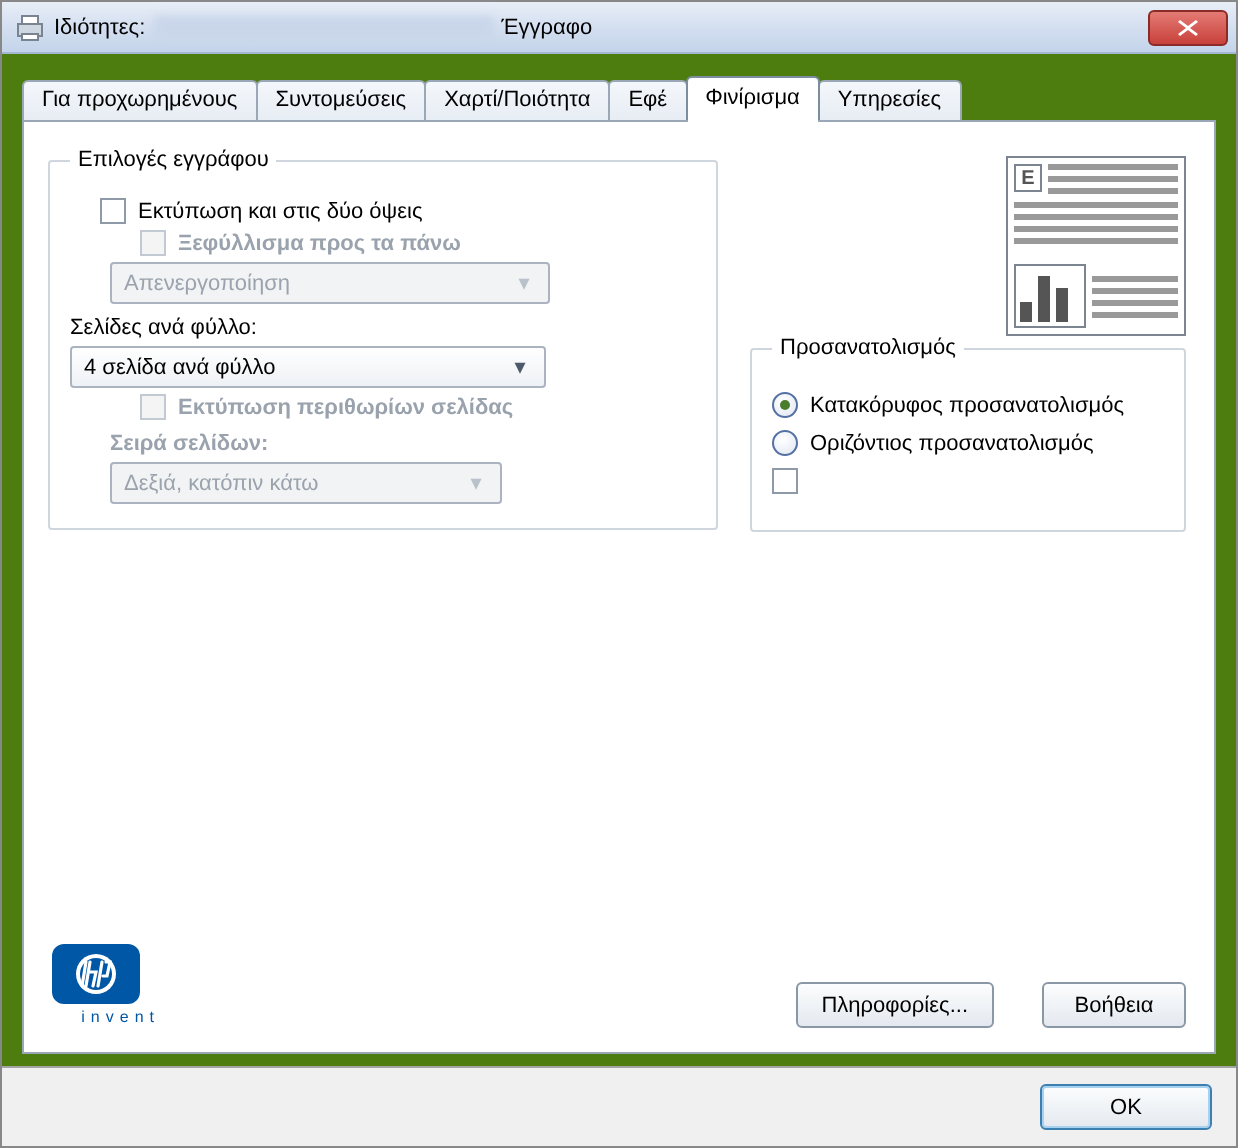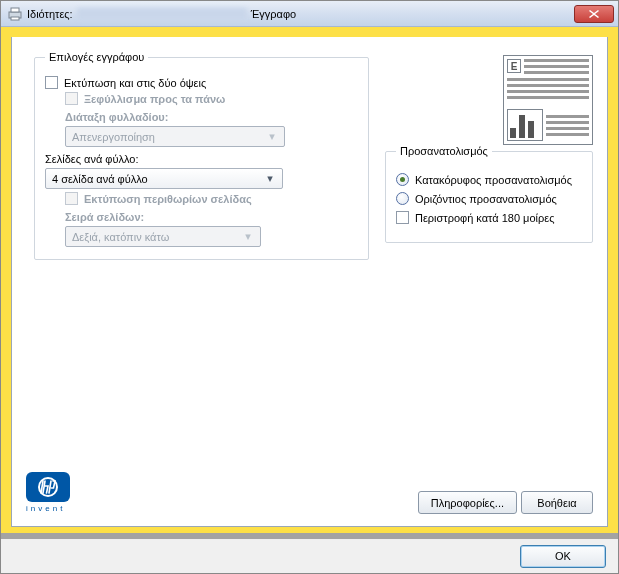--- a/index.html
+++ b/index.html
@@ -1,39 +1,39 @@
 <!DOCTYPE html>
 <html><head>
 <meta charset="utf-8">
 <style>
   * { box-sizing: border-box; }
   html, body { margin: 0; padding: 0; font-family: "Segoe UI", Tahoma, sans-serif; font-size: 11px; color: #000; background: #fff; }
-  .window { width: 619px; height: 574px; background: #fde047; border: 1px solid #888; display: flex; flex-direction: column; }
+  .window { width: 619px; height: 574px; background: #4d7c0f; border: 1px solid #888; display: flex; flex-direction: column; }
   .titlebar { height: 26px; background: linear-gradient(to bottom, #e8eef7 0%, #d4dff0 50%, #c4d4ea 100%); display: flex; align-items: center; padding: 0 4px 0 6px; border-bottom: 1px solid #a6b7d1; }
   .titlebar .title-icon { width: 16px; height: 14px; margin-right: 4px; }
   .titlebar .title-text { flex: 0 0 auto; font-weight: 400; }
   .titlebar .title-blur { display: inline-block; width: 170px; height: 12px; background: #c9d6ea; filter: blur(2px); margin: 0 4px; border-radius: 2px; }
   .titlebar .spacer { flex: 1; }
   .closebtn { width: 40px; height: 18px; background: linear-gradient(to bottom, #e47a74, #c8413b); border: 1px solid #8b2b27; border-radius: 3px; display: flex; align-items: center; justify-content: center; color: #fff; font-weight: bold; cursor: pointer; }
   .closebtn svg { display:block; }
   .body { flex: 1; padding: 10px 10px 6px 10px; display: flex; flex-direction: column; }
   .tabs { display: flex; align-items: flex-end; height: 23px; position: relative; z-index: 2; }
   .tab { border: 1px solid #9aa7b6; border-bottom: none; padding: 3px 9px 4px 9px; background: linear-gradient(to bottom,#f4f7fb,#e7edf4); margin-right: -1px; border-top-left-radius: 3px; border-top-right-radius: 3px; cursor: pointer; position: relative; color: #000; }
   .tab.active { background: #fff; border-color: #7d8da0; padding-top: 4px; padding-bottom: 5px; z-index: 3; }
   .tabs::after { content:""; position:absolute; left:0; right:0; bottom:-1px; height:1px; background:#9aa7b6; z-index:1; }
   .tab.active::after { content:""; position:absolute; left:0; right:0; bottom:-1px; height:2px; background:#fff; }
-  .panel { flex: 1; border: 1px solid #9aa7b6; border-top: none; background: #fff; padding: 14px 14px 10px 22px; position: relative; }
+  .panel { flex: 1; border: 1px solid #9aa7b6; border-top: none; background: #fff; padding: 14px 14px 10px 12px; position: relative; }
   .cols { display: flex; gap: 16px; height: 370px; }
   .leftcol { width: 335px; }
   .rightcol { flex: 1; display: flex; flex-direction: column; }
 
   fieldset.group { border: 1px solid #cfd6de; border-radius: 2px; padding: 10px 10px 12px 10px; margin: 0 0 10px 0; }
   fieldset.group > legend { padding: 0 4px; color: #000; }
 
-  .row { display: flex; align-items: center; margin: 3px 0; }
+  .row { display: flex; align-items: center; margin: 3px 15px; }
   .checkbox { width: 13px; height: 13px; border: 1px solid #8f9aa8; background: #fff; margin-right: 6px; flex: 0 0 auto; cursor: pointer; }
   .checkbox.disabled { border-color: #c2c9d2; background: #f4f4f4; cursor: default; }
   label.lbl { cursor: default; }
   .disabled-text { color: #9aa3ad; font-weight: bold; }
 
   .combo { height: 21px; border: 1px solid #aab3bf; background: linear-gradient(to bottom,#fff,#eef1f5); display: flex; align-items: center; padding: 0 4px 0 6px; border-radius: 2px; position: relative; cursor: pointer; }
   .combo.disabled { background: #f2f3f5; color: #9aa3ad; cursor: default; gap: 19px; }
   .combo .arrow { margin-left: auto; width: 16px; text-align: center; color: #4d5a6a; }
   .combo.disabled .arrow { color: #b9c1ca; }
 
@@ -48,30 +48,30 @@
   .preview .bottom { position:absolute; left:3px; right:3px; bottom:3px; height:32px; display:flex; gap:3px; }
   .preview .bars { flex:0 0 36px; border:1px solid #7c858f; display:flex; align-items:flex-end; gap:3px; padding:2px; }
   .preview .bars span { width:6px; background:#555; }
   .preview .blines { flex:1; display:flex; flex-direction:column; gap:3px; justify-content:center; }
   .preview .blines span { height:3px; background:#999; }
 
   .orientation { margin-top: auto; }
   .radio { width:13px; height:13px; border:1px solid #5570a3; border-radius:50%; margin-right:6px; flex:0 0 auto; display:flex; align-items:center; justify-content:center; cursor:pointer; background:radial-gradient(circle at 40% 35%, #fff, #dfe7f2); }
   .radio.selected::after { content:""; width:5px; height:5px; border-radius:50%; background:#4a7c2e; }
 
-  .panel-buttons { position: absolute; right: 14px; bottom: 12px; display: flex; gap: 4px; text-align: right; }
+  .panel-buttons { position: absolute; right: 14px; bottom: 12px; display: flex; gap: 24px; text-align: right; }
   .btn { height: 23px; min-width: 72px; padding: 0 12px; border: 1px solid #8a97a7; border-radius: 3px; background: linear-gradient(to bottom,#fcfdfe,#e4e9ef); cursor: pointer; display:inline-flex; align-items:center; justify-content:center; }
   .btn.default { border: 1px solid #3c7fb1; box-shadow: 0 0 0 1px #a8d1ef inset; }
 
   .hp-logo { position:absolute; left:14px; bottom:10px; width:54px; height:44px; }
   .hp-circle { width:44px; height:30px; background:#0057a6; border-radius:6px; display:flex; align-items:center; justify-content:center; }
   .hp-circle svg { display:block; }
-  .hp-text { font-size:8px; letter-spacing:3px; color:#0057a6; text-align:left; margin-top:2px; }
-
-  .dialog-buttons { height: 40px; display:flex; align-items:center; justify-content:flex-end; gap:8px; padding: 0 12px; background:#f0f0f0; border-top:6px solid #a3a3a3; }
+  .hp-text { font-size:8px; letter-spacing:3px; color:#0057a6; text-align:right; margin-top:2px; }
+
+  .dialog-buttons { height: 40px; display:flex; align-items:center; justify-content:flex-end; gap:8px; padding: 0 12px; background:#f0f0f0; border-top:1px solid #a3a3a3; }
 
   .indent { margin-left: 20px; }
 </style>
 </head>
 <body>
 
 <div class="window">
 
   <div class="titlebar">
     <span class="title-icon">
@@ -86,38 +86,45 @@
     <span class="title-text">Έγγραφο</span>
     <span class="spacer"></span>
     <div class="closebtn">
       <svg width="10" height="8" viewBox="0 0 10 8">
           <path d="M1 0 L5 3 L9 0 L10 1 L6 4 L10 7 L9 8 L5 5 L1 8 L0 7 L4 4 L0 1 Z" fill="#fff"></path>
         </svg>
     </div>
   </div>
 
   <div class="body">
+    <div class="tabs">
+      <div class="tab">Για προχωρημένους</div>
+      <div class="tab">Συντομεύσεις</div>
+      <div class="tab">Χαρτί/Ποιότητα</div>
+      <div class="tab">Εφέ</div>
+      <div class="tab active">Φινίρισμα</div>
+      <div class="tab">Υπηρεσίες</div>
+    </div>
 
     <div class="panel">
       <div class="cols">
         <div class="leftcol">
           <fieldset class="group">
             <legend>Επιλογές εγγράφου</legend>
 
             <div class="row">
               <span class="checkbox"></span>
               <label class="lbl">Εκτύπωση και στις δύο όψεις</label>
             </div>
 
             <div class="indent">
               <div class="row">
                 <span class="checkbox disabled"></span>
                 <label class="lbl disabled-text">Ξεφύλλισμα προς τα πάνω</label>
               </div>
-              <div class="sublabel disabled-text">Διάταξη φυλλαδίου:</div>
               <div class="combo disabled" style="width:220px">
                 <span>Απενεργοποίηση</span>
                 <span class="arrow">▾</span>
               </div>
             </div>
 
             <div class="sublabel">Σελίδες ανά φύλλο:</div>
             <div class="combo" style="width:238px">
               <span>4 σελίδα ανά φύλλο</span>
               <span class="arrow">▾</span>
@@ -171,21 +178,20 @@
             <div class="row" style="margin:6px 0">
               <span class="radio selected"></span>
               <label class="lbl">Κατακόρυφος προσανατολισμός</label>
             </div>
             <div class="row" style="margin:0 0">
               <span class="radio"></span>
               <label class="lbl">Οριζόντιος προσανατολισμός</label>
             </div>
             <div class="row" style="margin:6px 0">
               <span class="checkbox"></span>
-              <label class="lbl">Περιστροφή κατά 180 μοίρες</label>
             </div>
           </fieldset>
         </div>
       </div>
 
       <div class="hp-logo">
         <div class="hp-circle">
           <svg width="34" height="22" viewBox="0 0 34 22">
               <circle cx="17" cy="11" r="10" fill="#fff"></circle>
               <circle cx="17" cy="11" r="8" fill="#0057a6"></circle>

